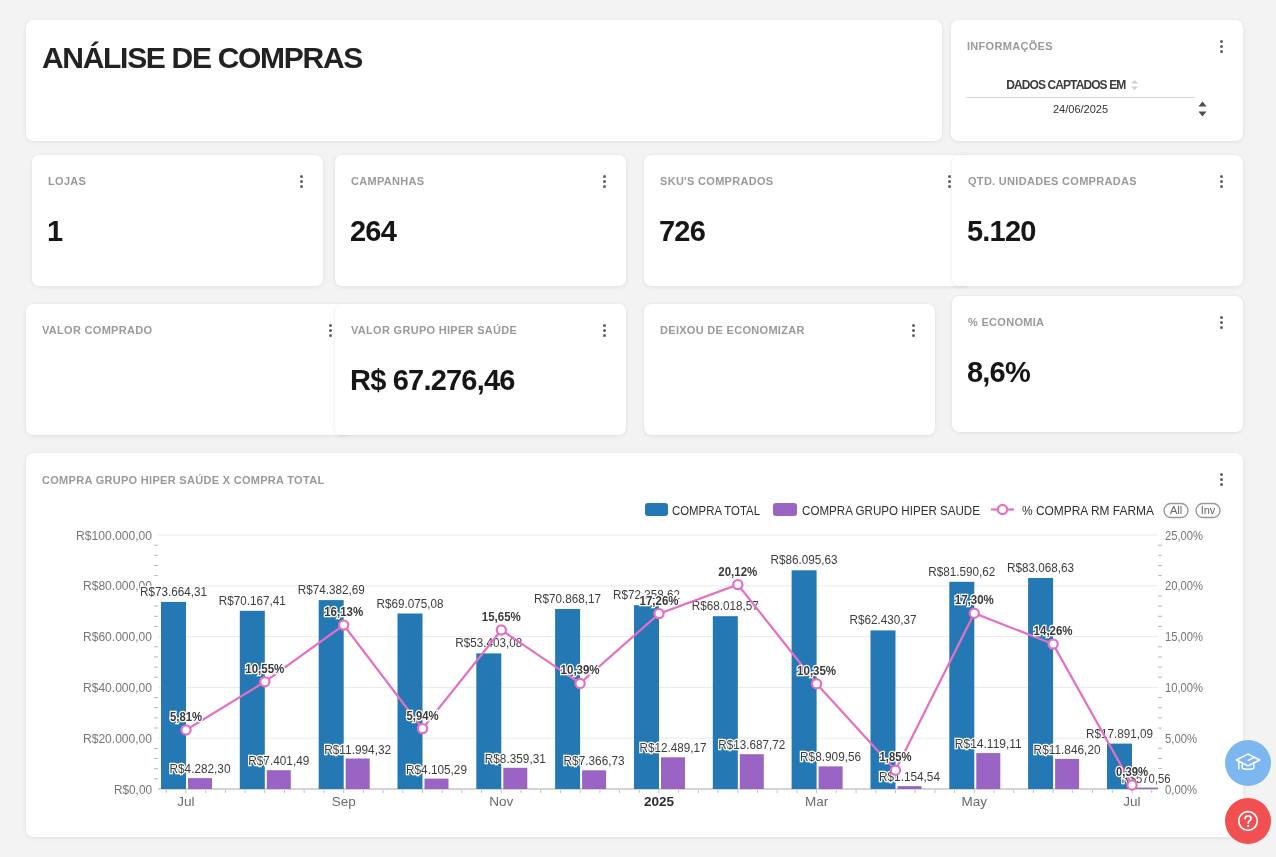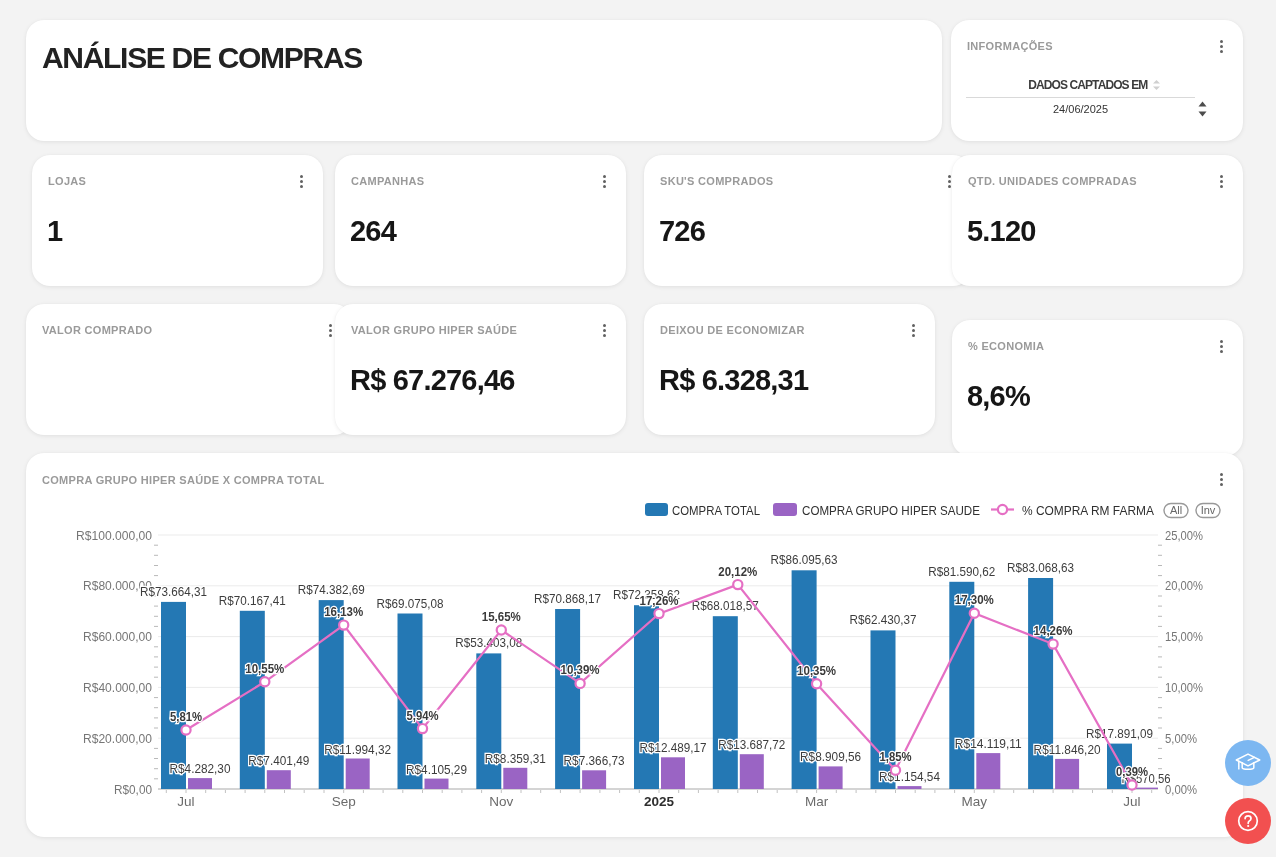--- a/index.html
+++ b/index.html
@@ -1,33 +1,33 @@
 <!DOCTYPE html>
 <html><head><meta charset="utf-8">
 <style>
 html,body{margin:0;padding:0}
 body{width:1276px;height:857px;background:#f3f3f3;font-family:"Liberation Sans",sans-serif;position:relative;overflow:hidden}
-.card{position:absolute;background:#fff;border-radius:18px;box-shadow:0 1px 4px rgba(0,0,0,.08),0 0 1px rgba(0,0,0,.05)}
+.card{position:absolute;background:#fff;border-radius:7px;box-shadow:0 1px 4px rgba(0,0,0,.08),0 0 1px rgba(0,0,0,.05)}
 .klab{position:absolute;left:16px;top:20px;font-size:11px;font-weight:bold;color:#9a9a9a;letter-spacing:.3px}
 .kval{position:absolute;left:15px;top:60px;font-size:29px;font-weight:bold;color:#161616;letter-spacing:-.8px}
 .kebab{position:absolute;right:20px;top:20px;display:flex;flex-direction:column;gap:2px;align-items:center}
 .kebab i{width:3px;height:3px;border-radius:50%;background:#616161;display:block}
 </style></head>
 <body>
 <div class="card" style="left:26px;top:20px;width:916px;height:121px">
   <div style="position:absolute;left:16px;top:21px;font-size:30px;font-weight:bold;color:#222;letter-spacing:-1.3px">ANÁLISE DE COMPRAS</div>
 </div>
 <div class="card" style="left:951px;top:20px;width:292px;height:121px">
   <div class="klab">INFORMAÇÕES</div>
     <div class="kebab">
       <i></i>
       <i></i>
       <i></i>
     </div>
-  <div style="position:absolute;left:29px;top:58px;width:229px;text-align:center;font-size:12px;font-weight:bold;color:#3c3c3c;letter-spacing:-0.9px">DADOS CAPTADOS EM
+  <div style="position:absolute;left:7px;top:58px;width:229px;text-align:center;font-size:12px;font-weight:bold;color:#3c3c3c;letter-spacing:-0.9px">DADOS CAPTADOS EM
     <svg width="9" height="10" viewBox="0 0 9 10" style="margin-left:2px;vertical-align:-1px">
         <path d="M4.5 0 L8 3.5 L1 3.5 Z" fill="#d0d0d0"></path>
         <path d="M4.5 10 L8 6.5 L1 6.5 Z" fill="#d0d0d0"></path>
       </svg>
   </div>
   <div style="position:absolute;left:15px;top:77px;width:229px;border-bottom:1px solid #d9d9d9"></div>
   <div style="position:absolute;left:15px;top:83px;width:229px;text-align:center;font-size:11px;color:#333">24/06/2025</div>
   <div style="position:absolute;left:247px;top:81px">
     <svg width="9" height="16" viewBox="0 0 9 16">
         <path d="M4.5 0.5 L8.5 5.5 L0.5 5.5 Z" fill="#4d4d4d"></path>
@@ -88,23 +88,22 @@
     </div>
   <div class="kval">R$ 67.276,46</div>
 </div>
 <div class="card" style="left:644px;top:304px;width:291px;height:131px">
   <div class="klab">DEIXOU DE ECONOMIZAR</div>
     <div class="kebab">
       <i></i>
       <i></i>
       <i></i>
     </div>
-  <div class="kval">R$ 6.328,31</div>
-</div>
-<div class="card" style="left:952px;top:320px;width:291px;height:136px">
+</div>
+<div class="card" style="left:952px;top:296px;width:291px;height:136px">
   <div class="klab">% ECONOMIA</div>
     <div class="kebab">
       <i></i>
       <i></i>
       <i></i>
     </div>
   <div class="kval">8,6%</div>
 </div>
 <div class="card" style="left:26px;top:453px;width:1217px;height:384px">
   <div class="klab" style="top:21px">COMPRA GRUPO HIPER SAÚDE X COMPRA TOTAL</div>

